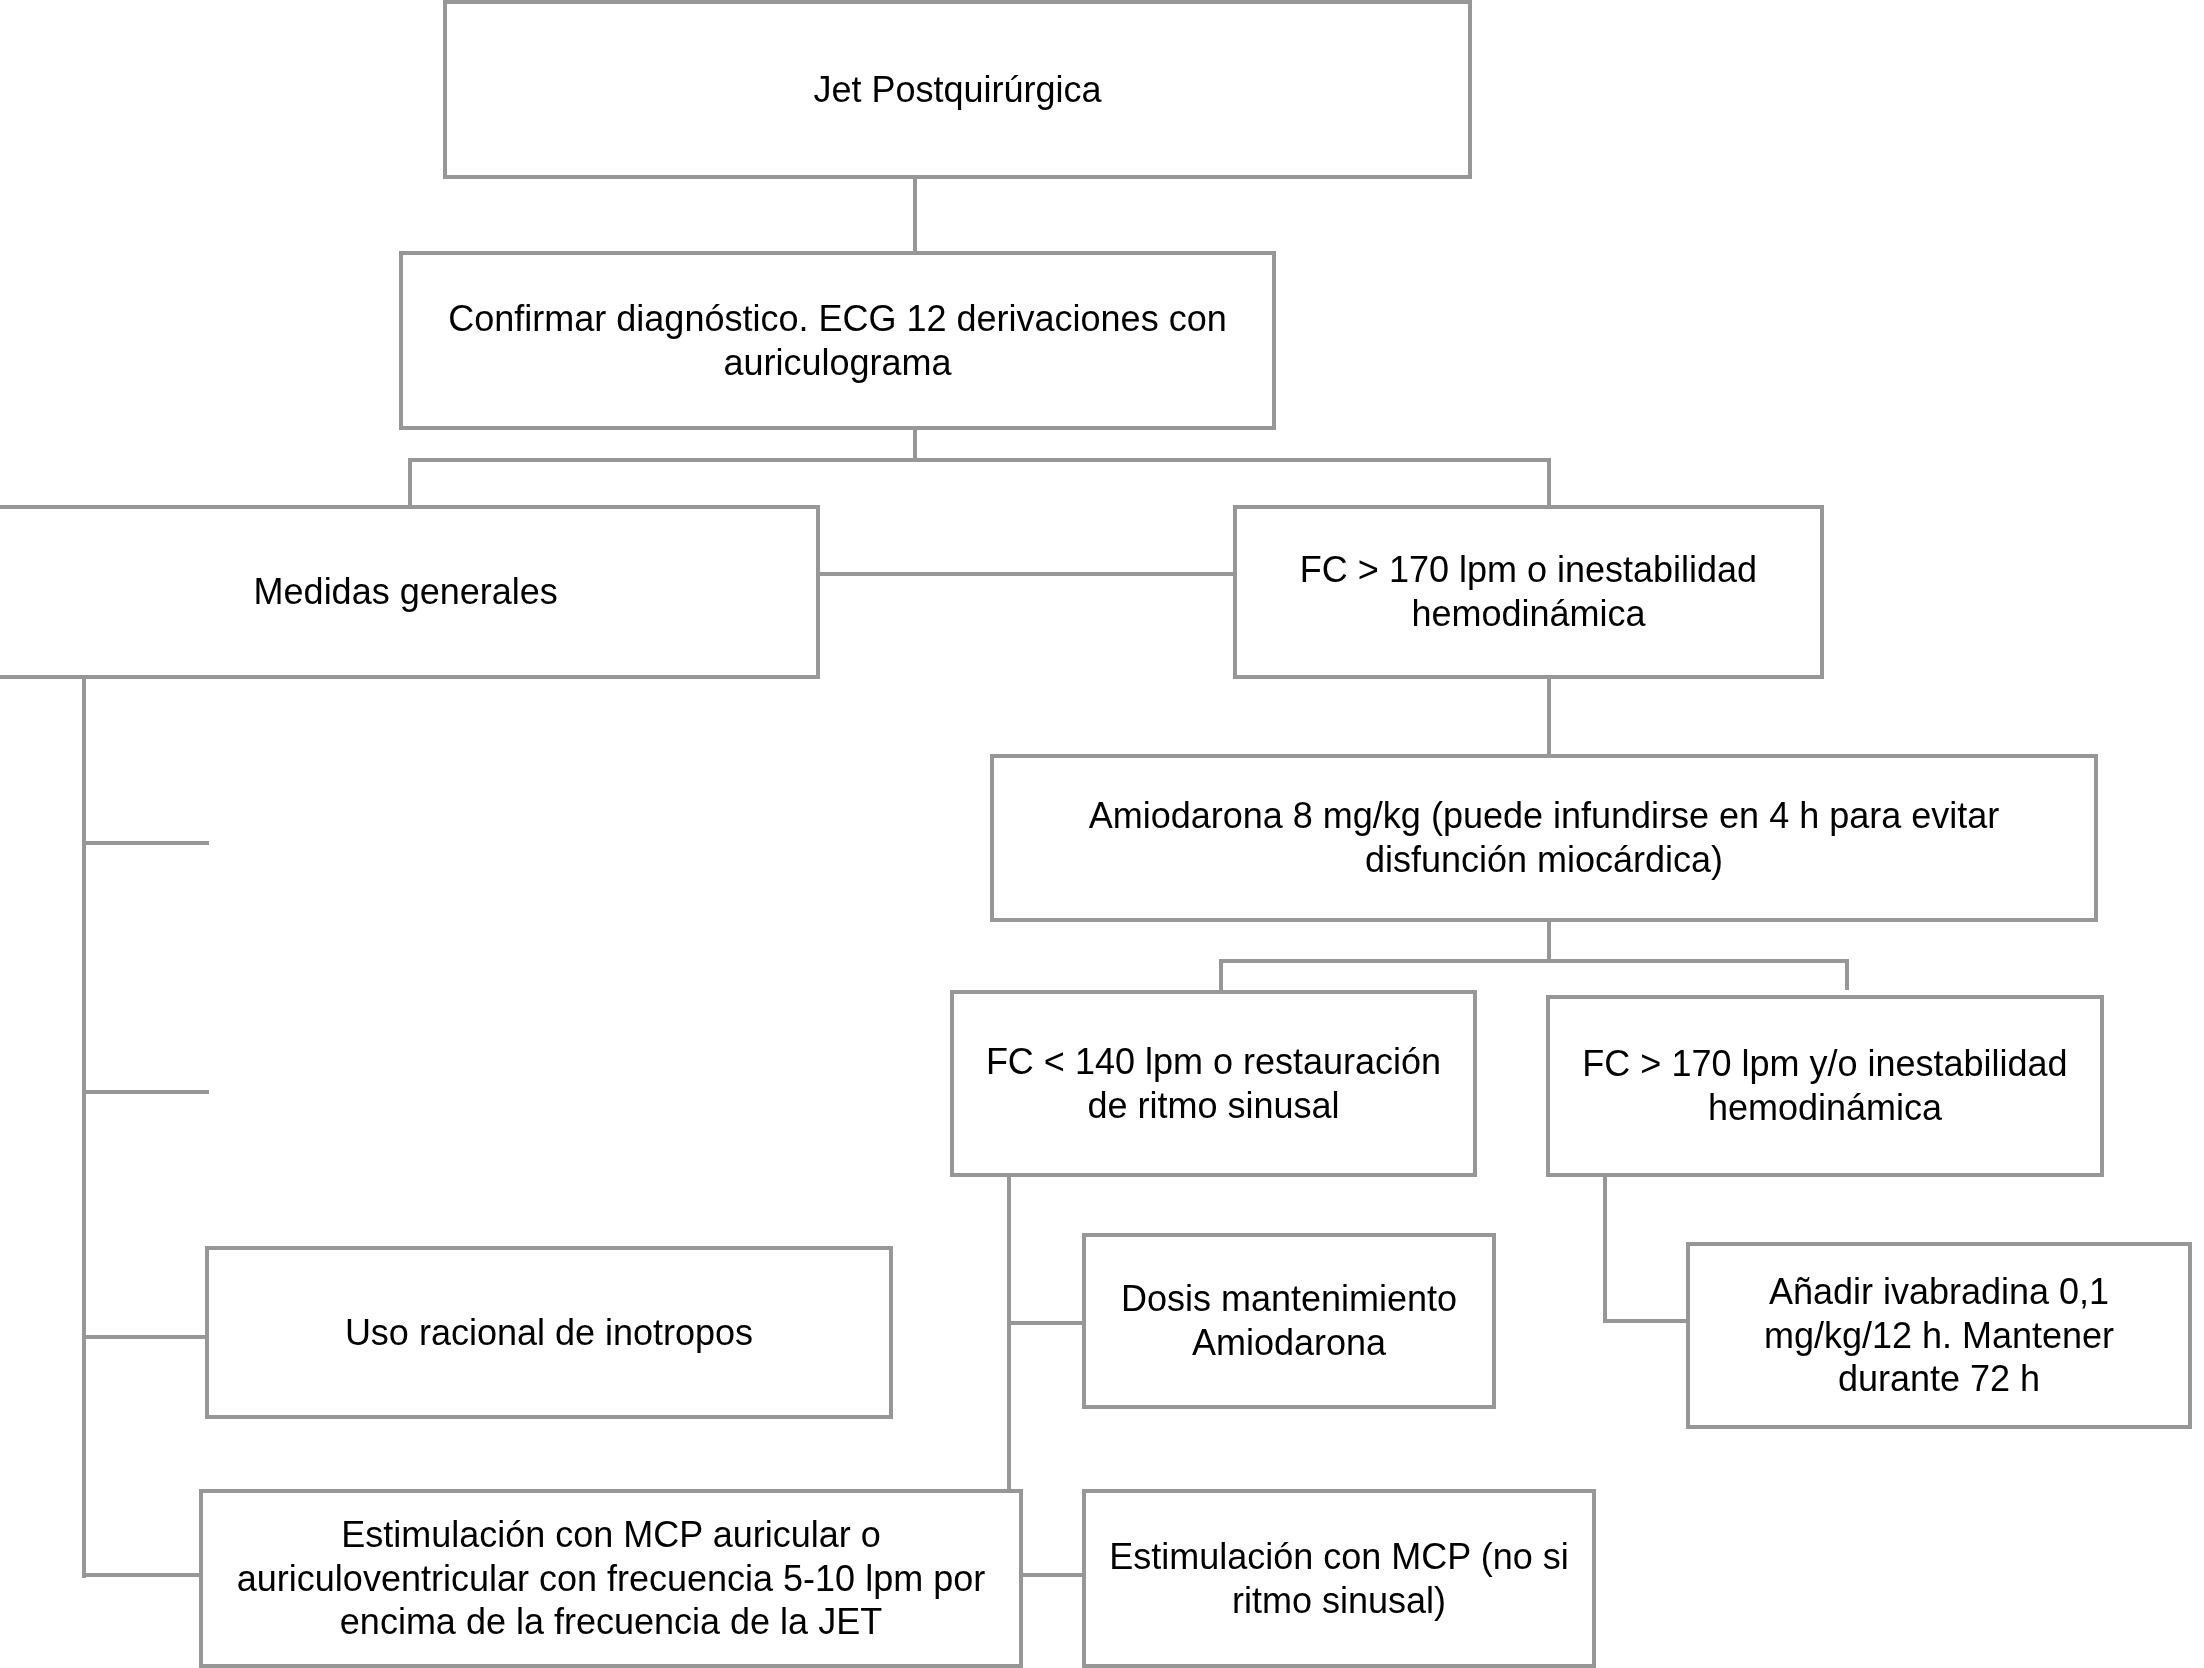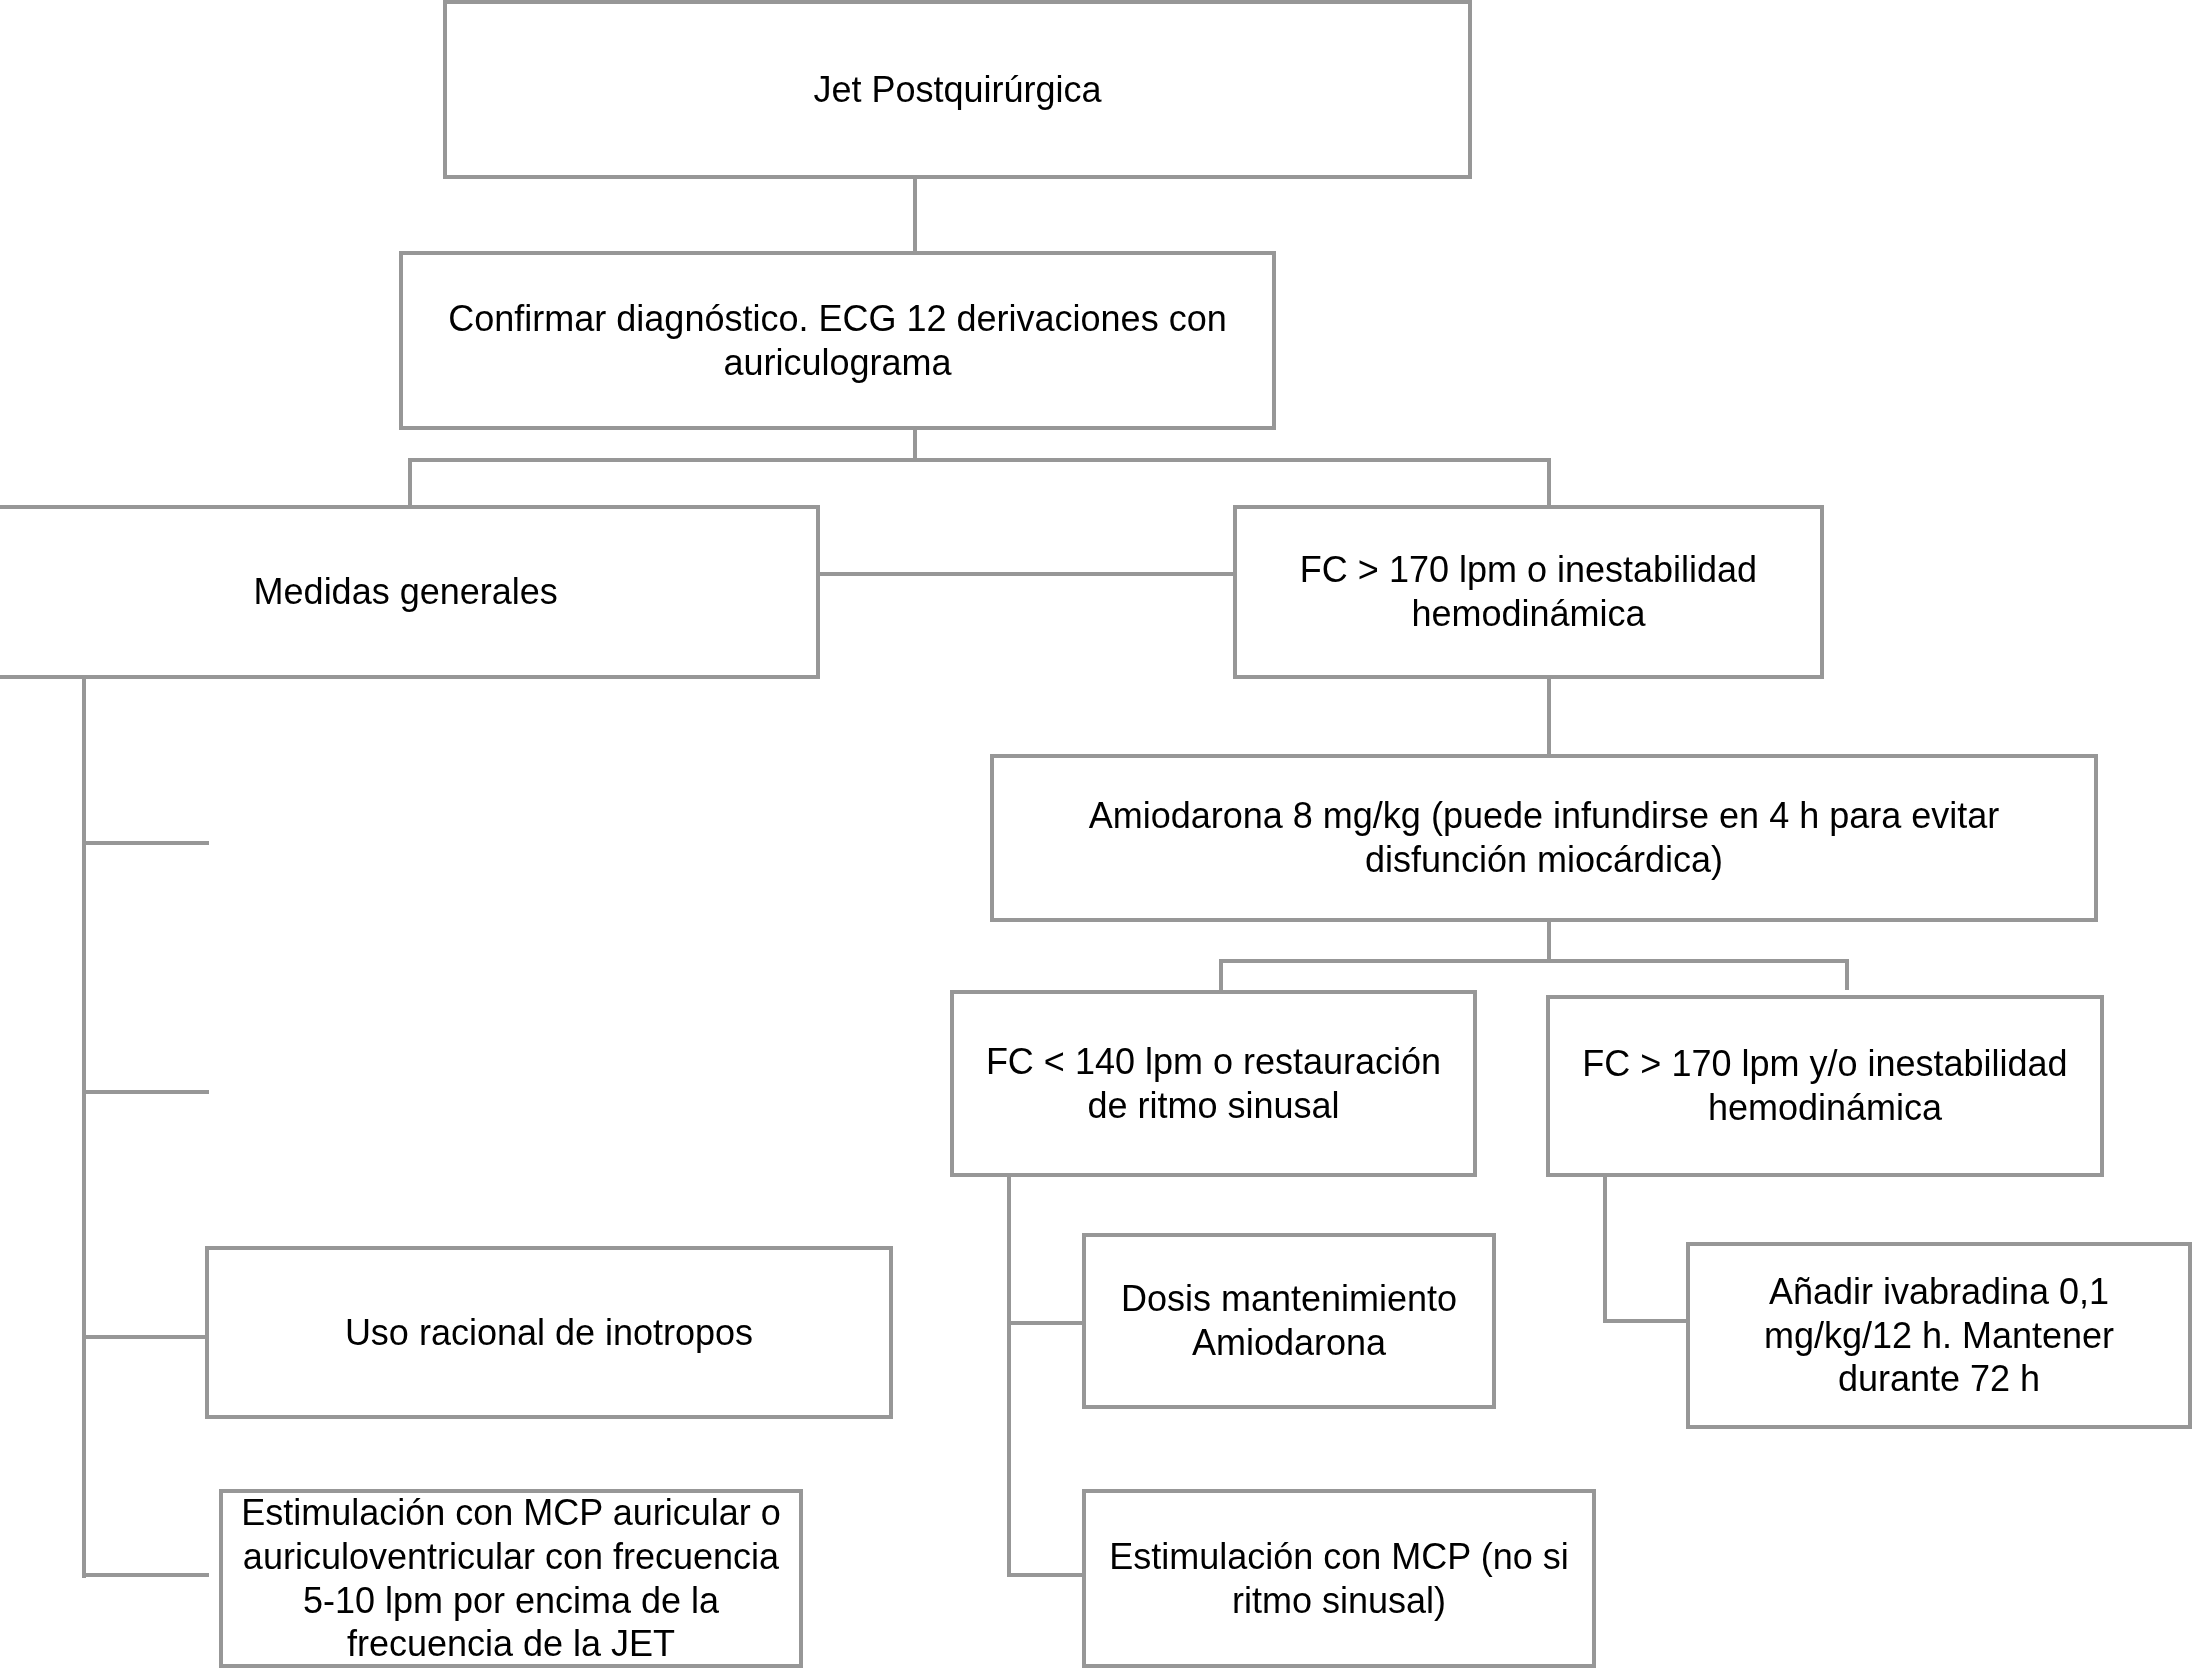--- a/index.html
+++ b/index.html
@@ -117,21 +117,21 @@
   </div>
 
   <div class="node" style="left:205px; top:1246px; width:688px; height:173px;">
     <span class="label">Uso racional de inotropos</span>
   </div>
 
   <div class="node" style="left:1686px; top:1242px; width:506px; height:187px;">
     <span class="label">Añadir ivabradina 0,1 mg/kg/12 h. Mantener durante 72 h</span>
   </div>
 
-  <div class="node" style="left:219px; top:1489px; width:584px; height:179px;">
+  <div class="node" style="left:199px; top:1489px; width:824px; height:179px;">
     <span class="label">Estimulación con MCP auricular o auriculoventricular con frecuencia 5-10 lpm por encima de la frecuencia de la JET</span>
   </div>
 
   <div class="node" style="left:1082px; top:1489px; width:514px; height:179px;">
     <span class="label">Estimulación con MCP  (no si ritmo sinusal)</span>
   </div>
 
 </div>
 
 

